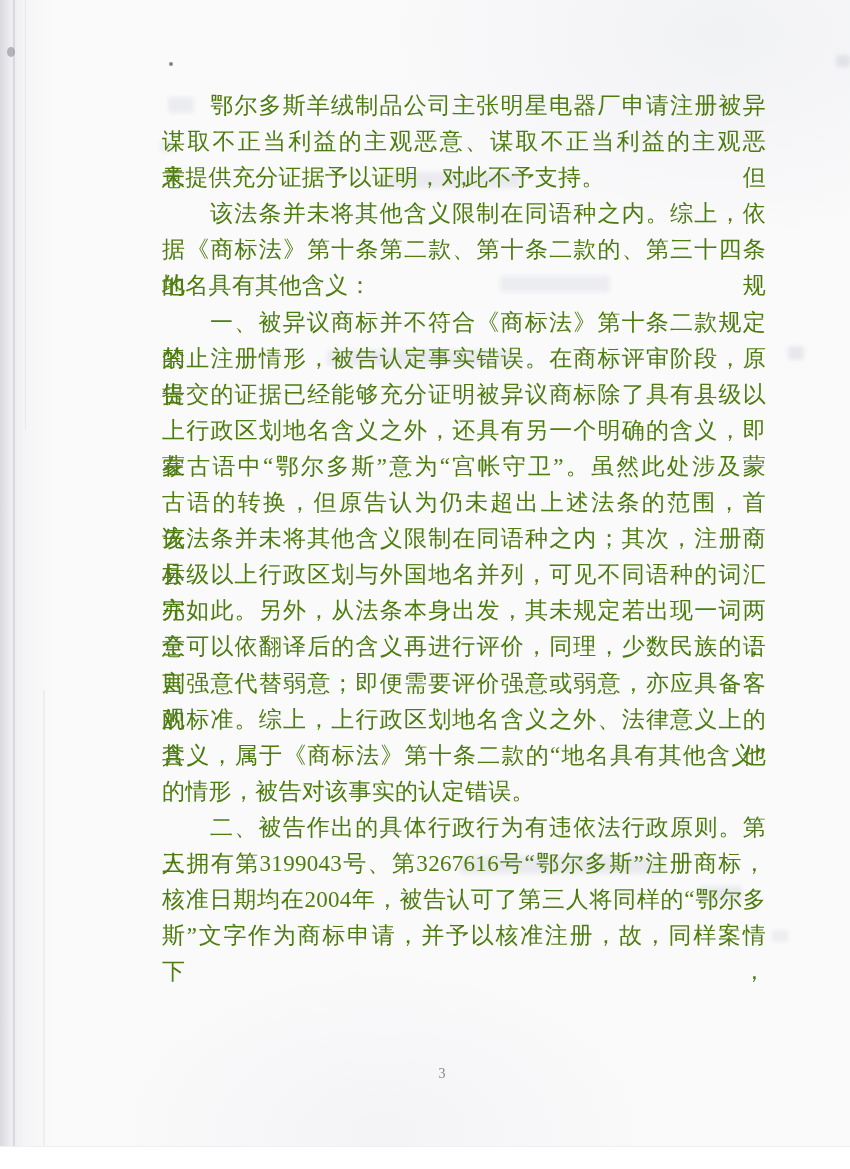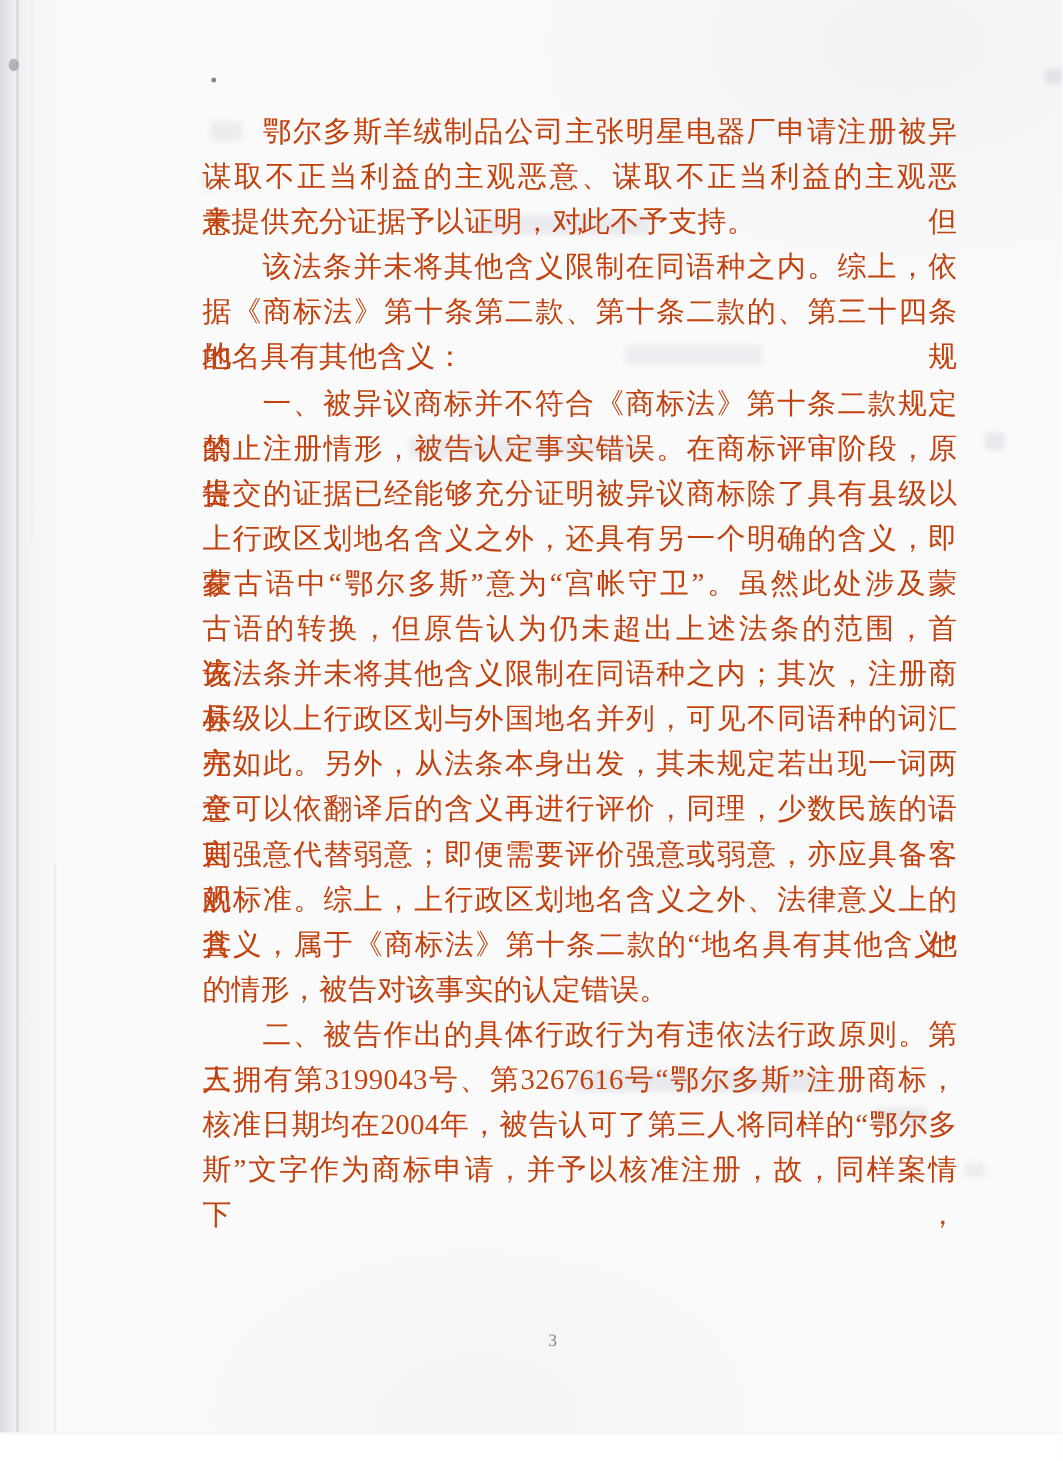--- a/index.html
+++ b/index.html
@@ -44,21 +44,21 @@
     left: 0; top: 1146px;
     width: 850px; height: 23px;
     background: #ffffff;
     border-top: 1px solid #efeff1;
   }
   
   .doc-body {
     position: absolute;
     left: 162px; top: 88px;
     width: 604px;
-    color: #c2410c;
+    color: #4d7c0f;
     font-size: 23px;
     letter-spacing: 0.3px;
   }
   .para { margin: 0; padding: 0; }
   .ln {
     display: block;
     height: 36.1px;
     line-height: 36.1px;
     white-space: nowrap;
     text-align: justify;

